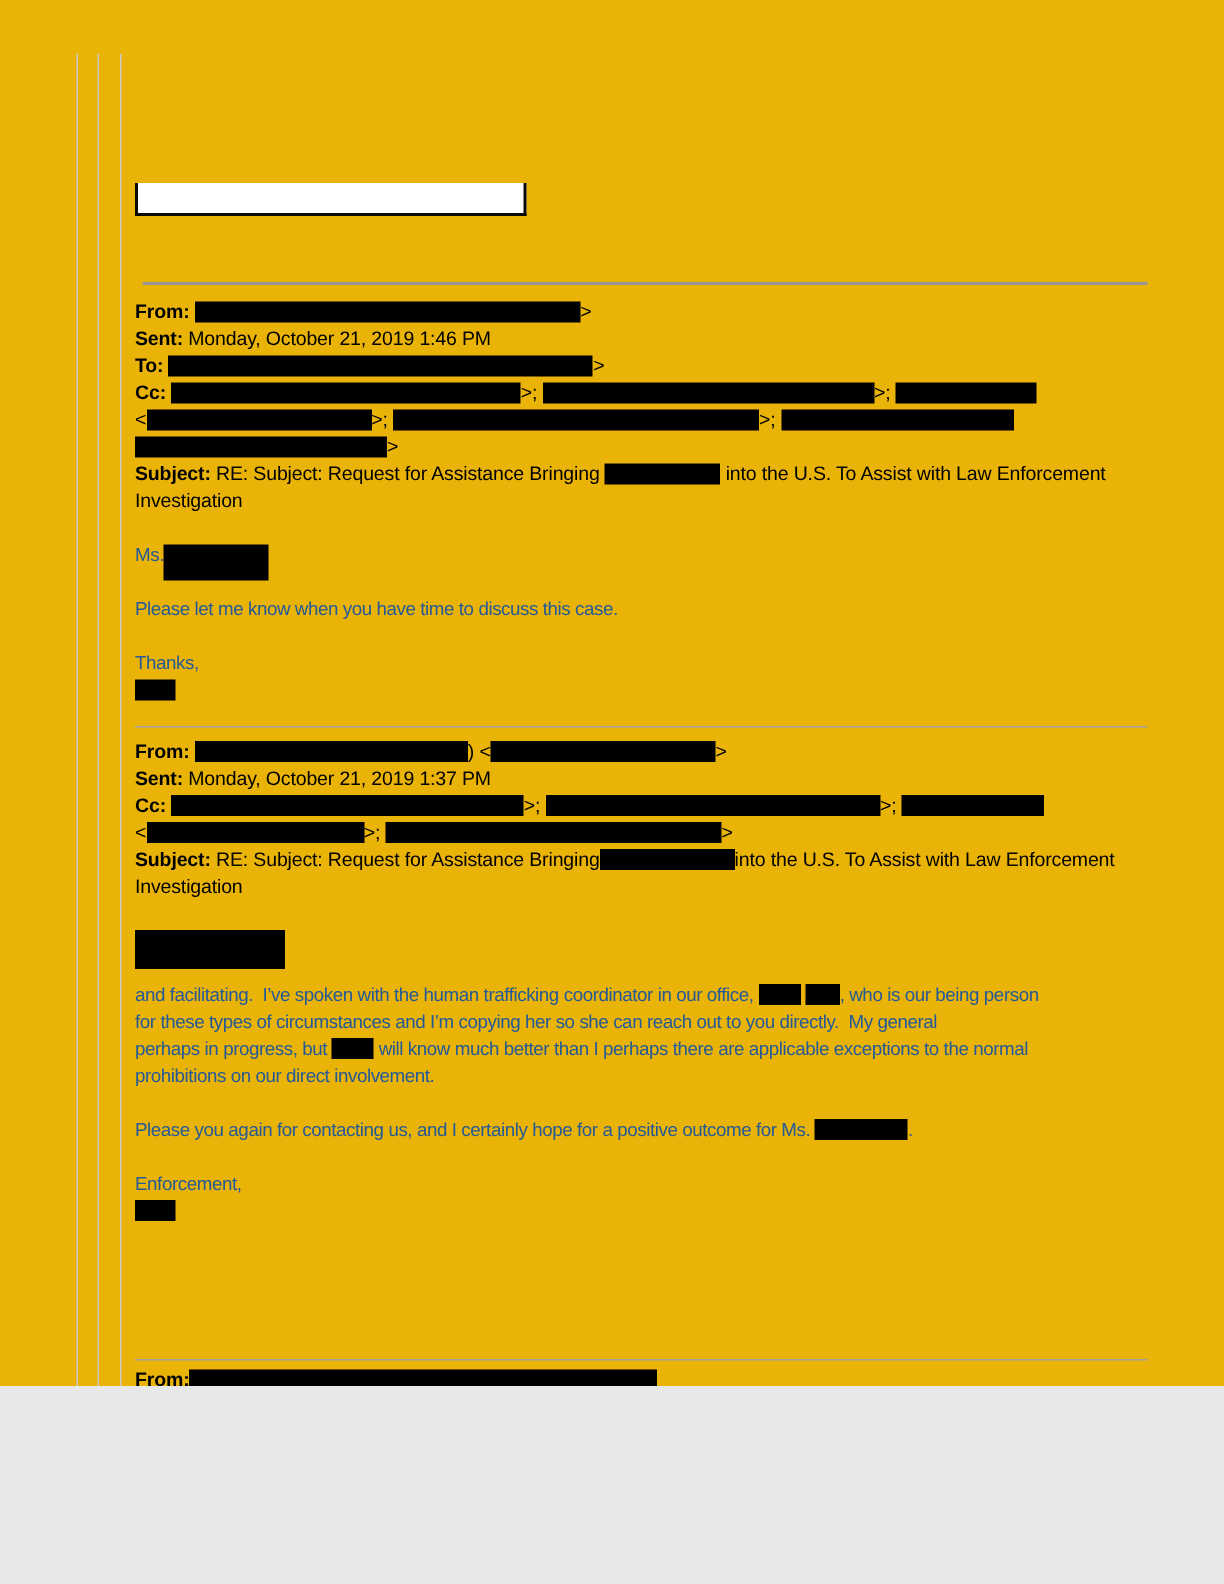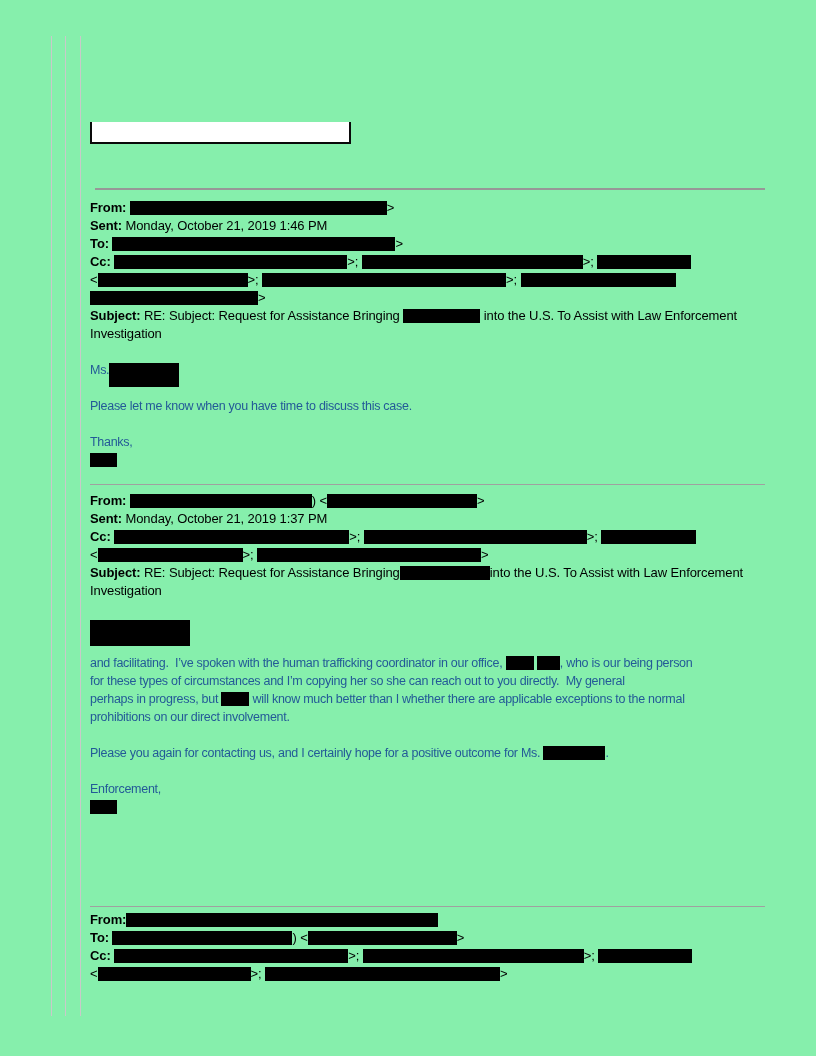--- a/index.html
+++ b/index.html
@@ -1,20 +1,20 @@
 <!DOCTYPE html>
 <html style="--body-blue: #235A97; --redaction: #000000; --quote-bar: #c9c9c9; --separator: #a0a0a0;"><head>
 <meta charset="utf-8">
 <style>
   html,body{margin:0;padding:0;background:#e8e8e8;}
   .page{
     position:relative;
-    width:816px;height:1056px;
+    width:816px;height:924px;
     margin:0 auto;
-    background:#86efac;
+    background:#eab308;
     font-family:"Liberation Sans","DejaVu Sans",sans-serif;
     color:#000;
     overflow:hidden;
     text-decoration:underline;
   }
   .quote-bar{
     position:absolute;
     top:36px;height:980px;width:1px;
     background:var(--quote-bar,#c9c9c9);
   }
@@ -88,21 +88,21 @@
       <div class="line hl"><span class="b">Sent: </span><span>Monday, October 21, 2019 1:37 PM</span></div>
       <div class="line hl"><span class="b">Cc: </span><span class="redact" style="width: 235px; height: 14px;"></span><span>&gt;; </span><span class="redact" style="width: 223px; height: 14px;"></span><span>&gt;; </span><span class="redact" style="width: 95px; height: 14px;"></span></div>
       <div class="line hl"><span>&lt;</span><span class="redact" style="width: 145px; height: 14px;"></span><span>&gt;; </span><span class="redact" style="width: 224px; height: 14px;"></span><span>&gt;</span></div>
       <div class="line hl"><span class="b">Subject: </span><span>RE: Subject: Request for Assistance Bringing</span><span class="redact" style="width: 90px; height: 14px;"></span><span>into the U.S. To Assist with Law Enforcement</span></div>
       <div class="line hl"><span>Investigation</span></div>
       <div class="line bl"></div>
       <div class="line bl"><span class="redact" style="width: 100px; height: 26px; vertical-align: -15px;"></span></div>
       <div class="line bl"></div>
       <div class="line bl"><span>and facilitating.  I’ve spoken with the human trafficking coordinator in our office, </span><span class="redact" style="width: 28px; height: 14px;"></span><span> </span><span class="redact" style="width: 23px; height: 14px;"></span><span>, who is our being person</span></div>
       <div class="line bl"><span>for these types of circumstances and I’m copying her so she can reach out to you directly.  My general</span></div>
-      <div class="line bl"><span>perhaps in progress, but </span><span class="redact" style="width: 28px; height: 14px;"></span><span> will know much better than I whether there are applicable exceptions to the normal</span></div>
+      <div class="line bl"><span>perhaps in progress, but </span><span class="redact" style="width: 28px; height: 14px;"></span><span> will know much better than I perhaps there are applicable exceptions to the normal</span></div>
       <div class="line bl"><span>prohibitions on our direct involvement.</span></div>
       <div class="line bl"></div>
       <div class="line bl"><span>Please you again for contacting us, and I certainly hope for a positive outcome for Ms. </span><span class="redact" style="width: 62px; height: 14px;"></span><span>.</span></div>
       <div class="line bl"></div>
       <div class="line bl"><span>Enforcement,</span></div>
       <div class="line bl"><span class="redact" style="width: 27px; height: 14px;"></span></div>
     </section>
   <section class="email em3">
       <div class="line hl"><span class="b">From:</span><span class="redact" style="width: 312px; height: 14px;"></span></div>
       <div class="line hl"><span class="b">To: </span><span class="redact" style="width: 180px; height: 14px;"></span><span>) &lt;</span><span class="redact" style="width: 149px; height: 14px;"></span><span>&gt;</span></div>

